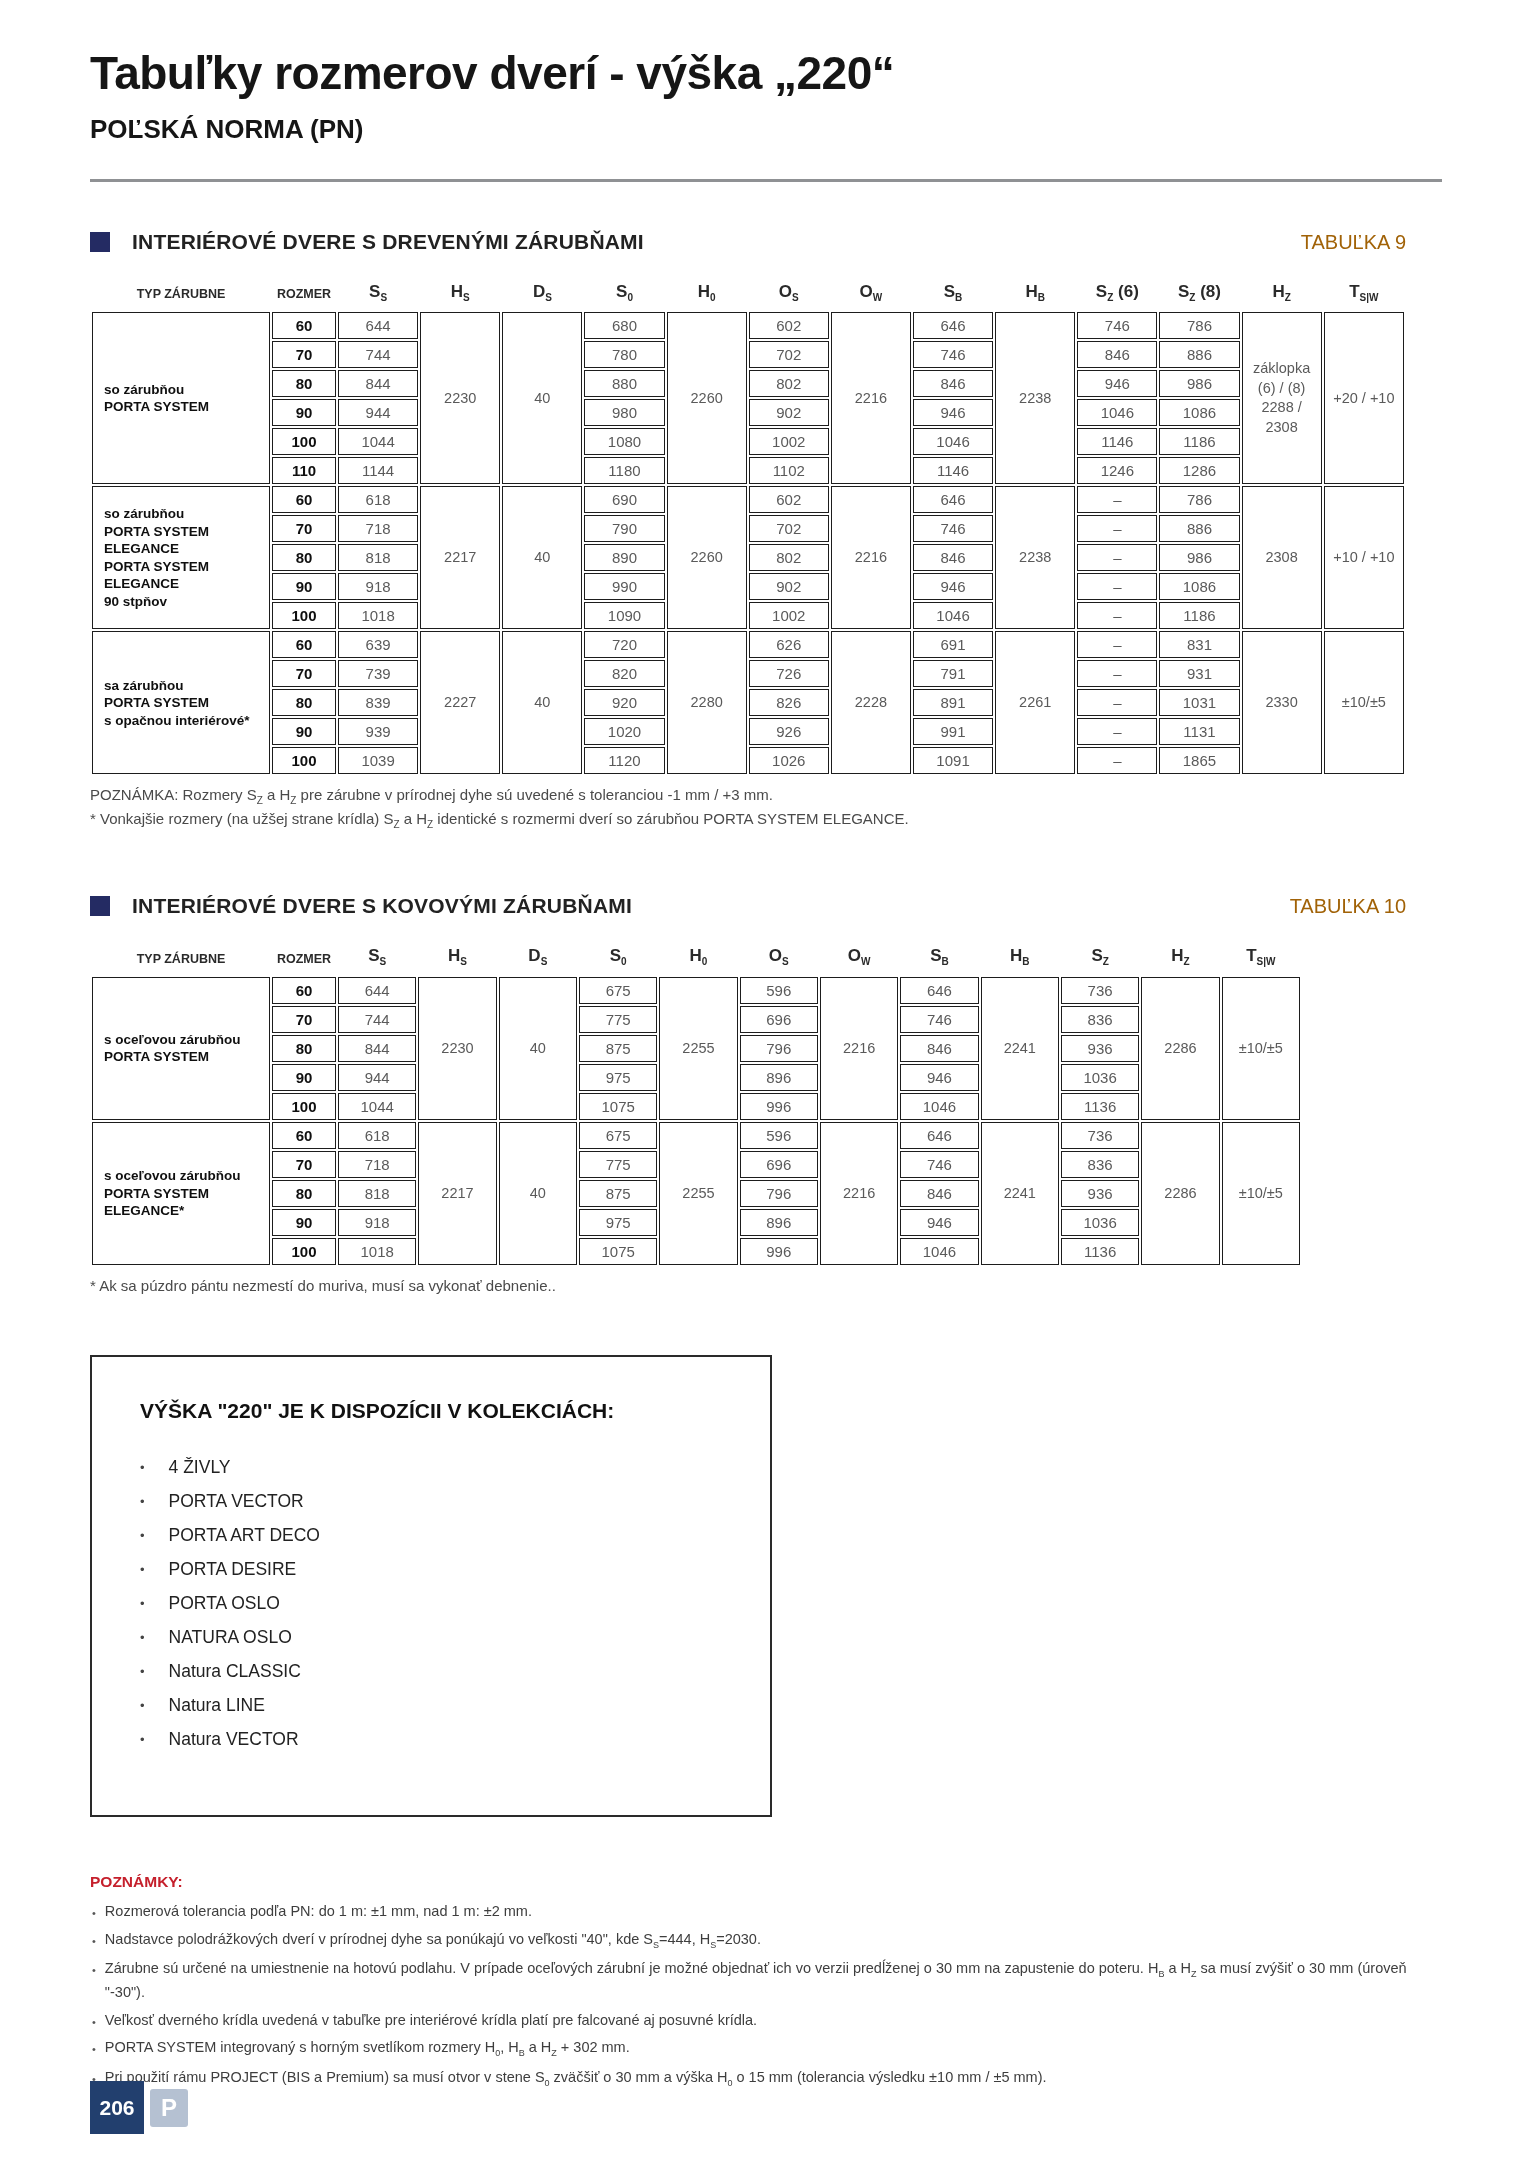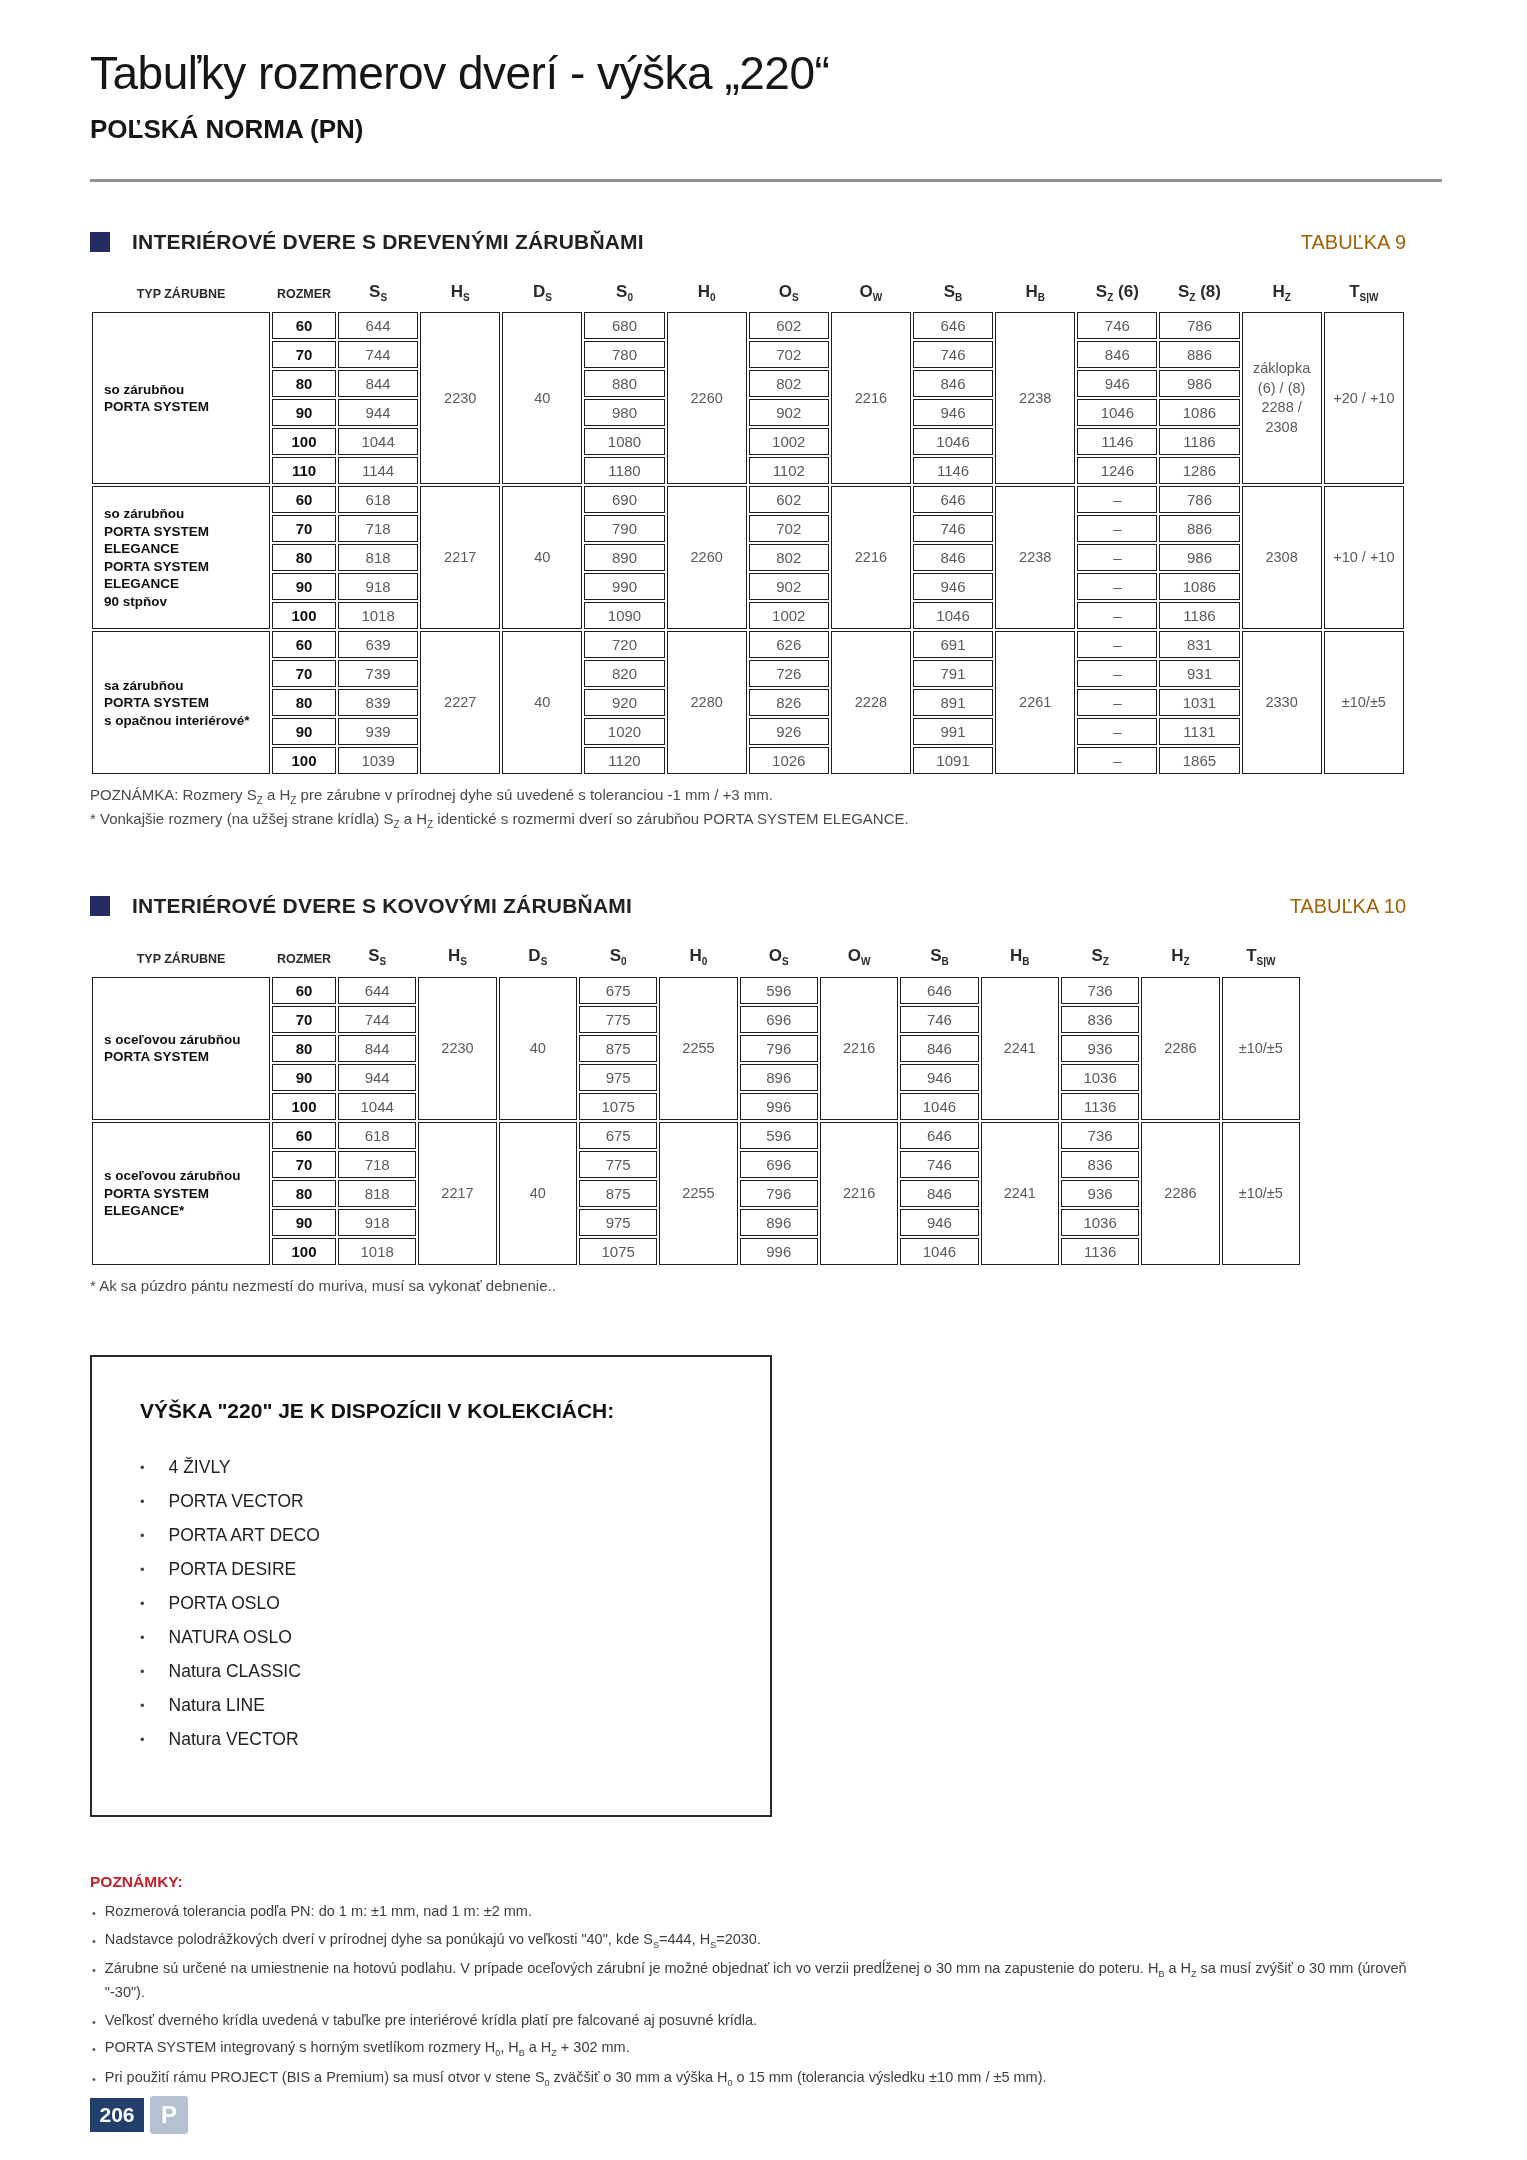--- a/index.html
+++ b/index.html
@@ -3,21 +3,21 @@
 <meta charset="utf-8">
 <style>
   * { box-sizing: border-box; }
   html,body { margin:0; padding:0; }
   body {
     width:1527px; height:2160px; background:#ffffff; position:relative; overflow:hidden;
     font-family:"Liberation Sans", sans-serif; color:#1d1d1d;
   }
   .page { padding:46px 70px 0 90px; }
 
-  .page-title { font-size:46px; font-weight:normal; margin:0; letter-spacing:-0.5px; color:#161616; }
+  .page-title { font-size:46px; font-weight:bold; margin:0; letter-spacing:-0.5px; color:#161616; }
   .page-subtitle { font-size:26px; font-weight:bold; margin:14px 0 1px; color:#161616; }
   .rule { height:3px; background:#8f9194; margin-top:34px; width:1352px; }
 
   .section-head { display:flex; align-items:center; margin-top:48px; width:1316px; }
   .sq { width:20px; height:20px; background:#242b63; margin-right:22px; flex:0 0 auto; }
   .sect-title { font-size:21px; font-weight:bold; letter-spacing:0.2px; color:#222; }
   .table-label { margin-left:auto; font-size:20px; font-weight:normal; color:#a16207; }
 
   table.dim-table { border-collapse:separate; border-spacing:2px; margin-top:24px; table-layout:fixed; background:#fff; }
   table.t9 { width:1316px; }
@@ -46,21 +46,21 @@
   li.collection-item .bullet { font-size:13px; color:#444; margin-right:24px; }
 
   .footnotes { margin-top:56px; width:1360px; }
   .footnotes-heading { color:#c5202c; font-weight:bold; font-size:15.5px; margin-bottom:10px; }
   ul.footnote-list { list-style:none; margin:0; padding:0; }
   li.footnote { display:flex; font-size:14.5px; color:#3e3e3e; line-height:1.5; margin-bottom:6px; }
   li.footnote .bullet { font-size:11px; margin:4px 9px 0 2px; color:#555; flex:0 0 auto; }
   li.footnote sub { font-size:9px; }
 
   .footer { position:absolute; left:90px; bottom:26px; display:flex; gap:6px; align-items:center; }
-  .page-badge { background:#223f6e; color:#fff; font-weight:bold; font-size:21px; width:54px; height:34px;
+  .page-badge { background:#223f6e; color:#fff; font-weight:bold; font-size:21px; width:54px; height:53px;
     display:flex; align-items:center; justify-content:center; }
   .porta-logo { background:#b5c1d2; color:#fff; font-weight:bold; font-size:24px; width:38px; height:38px;
     display:flex; align-items:center; justify-content:center; border-radius:3px; }
 </style>
 </head>
 <body>
 
 <div class="page">
 
   <h1 class="page-title">Tabuľky rozmerov dverí - výška „220“</h1>

